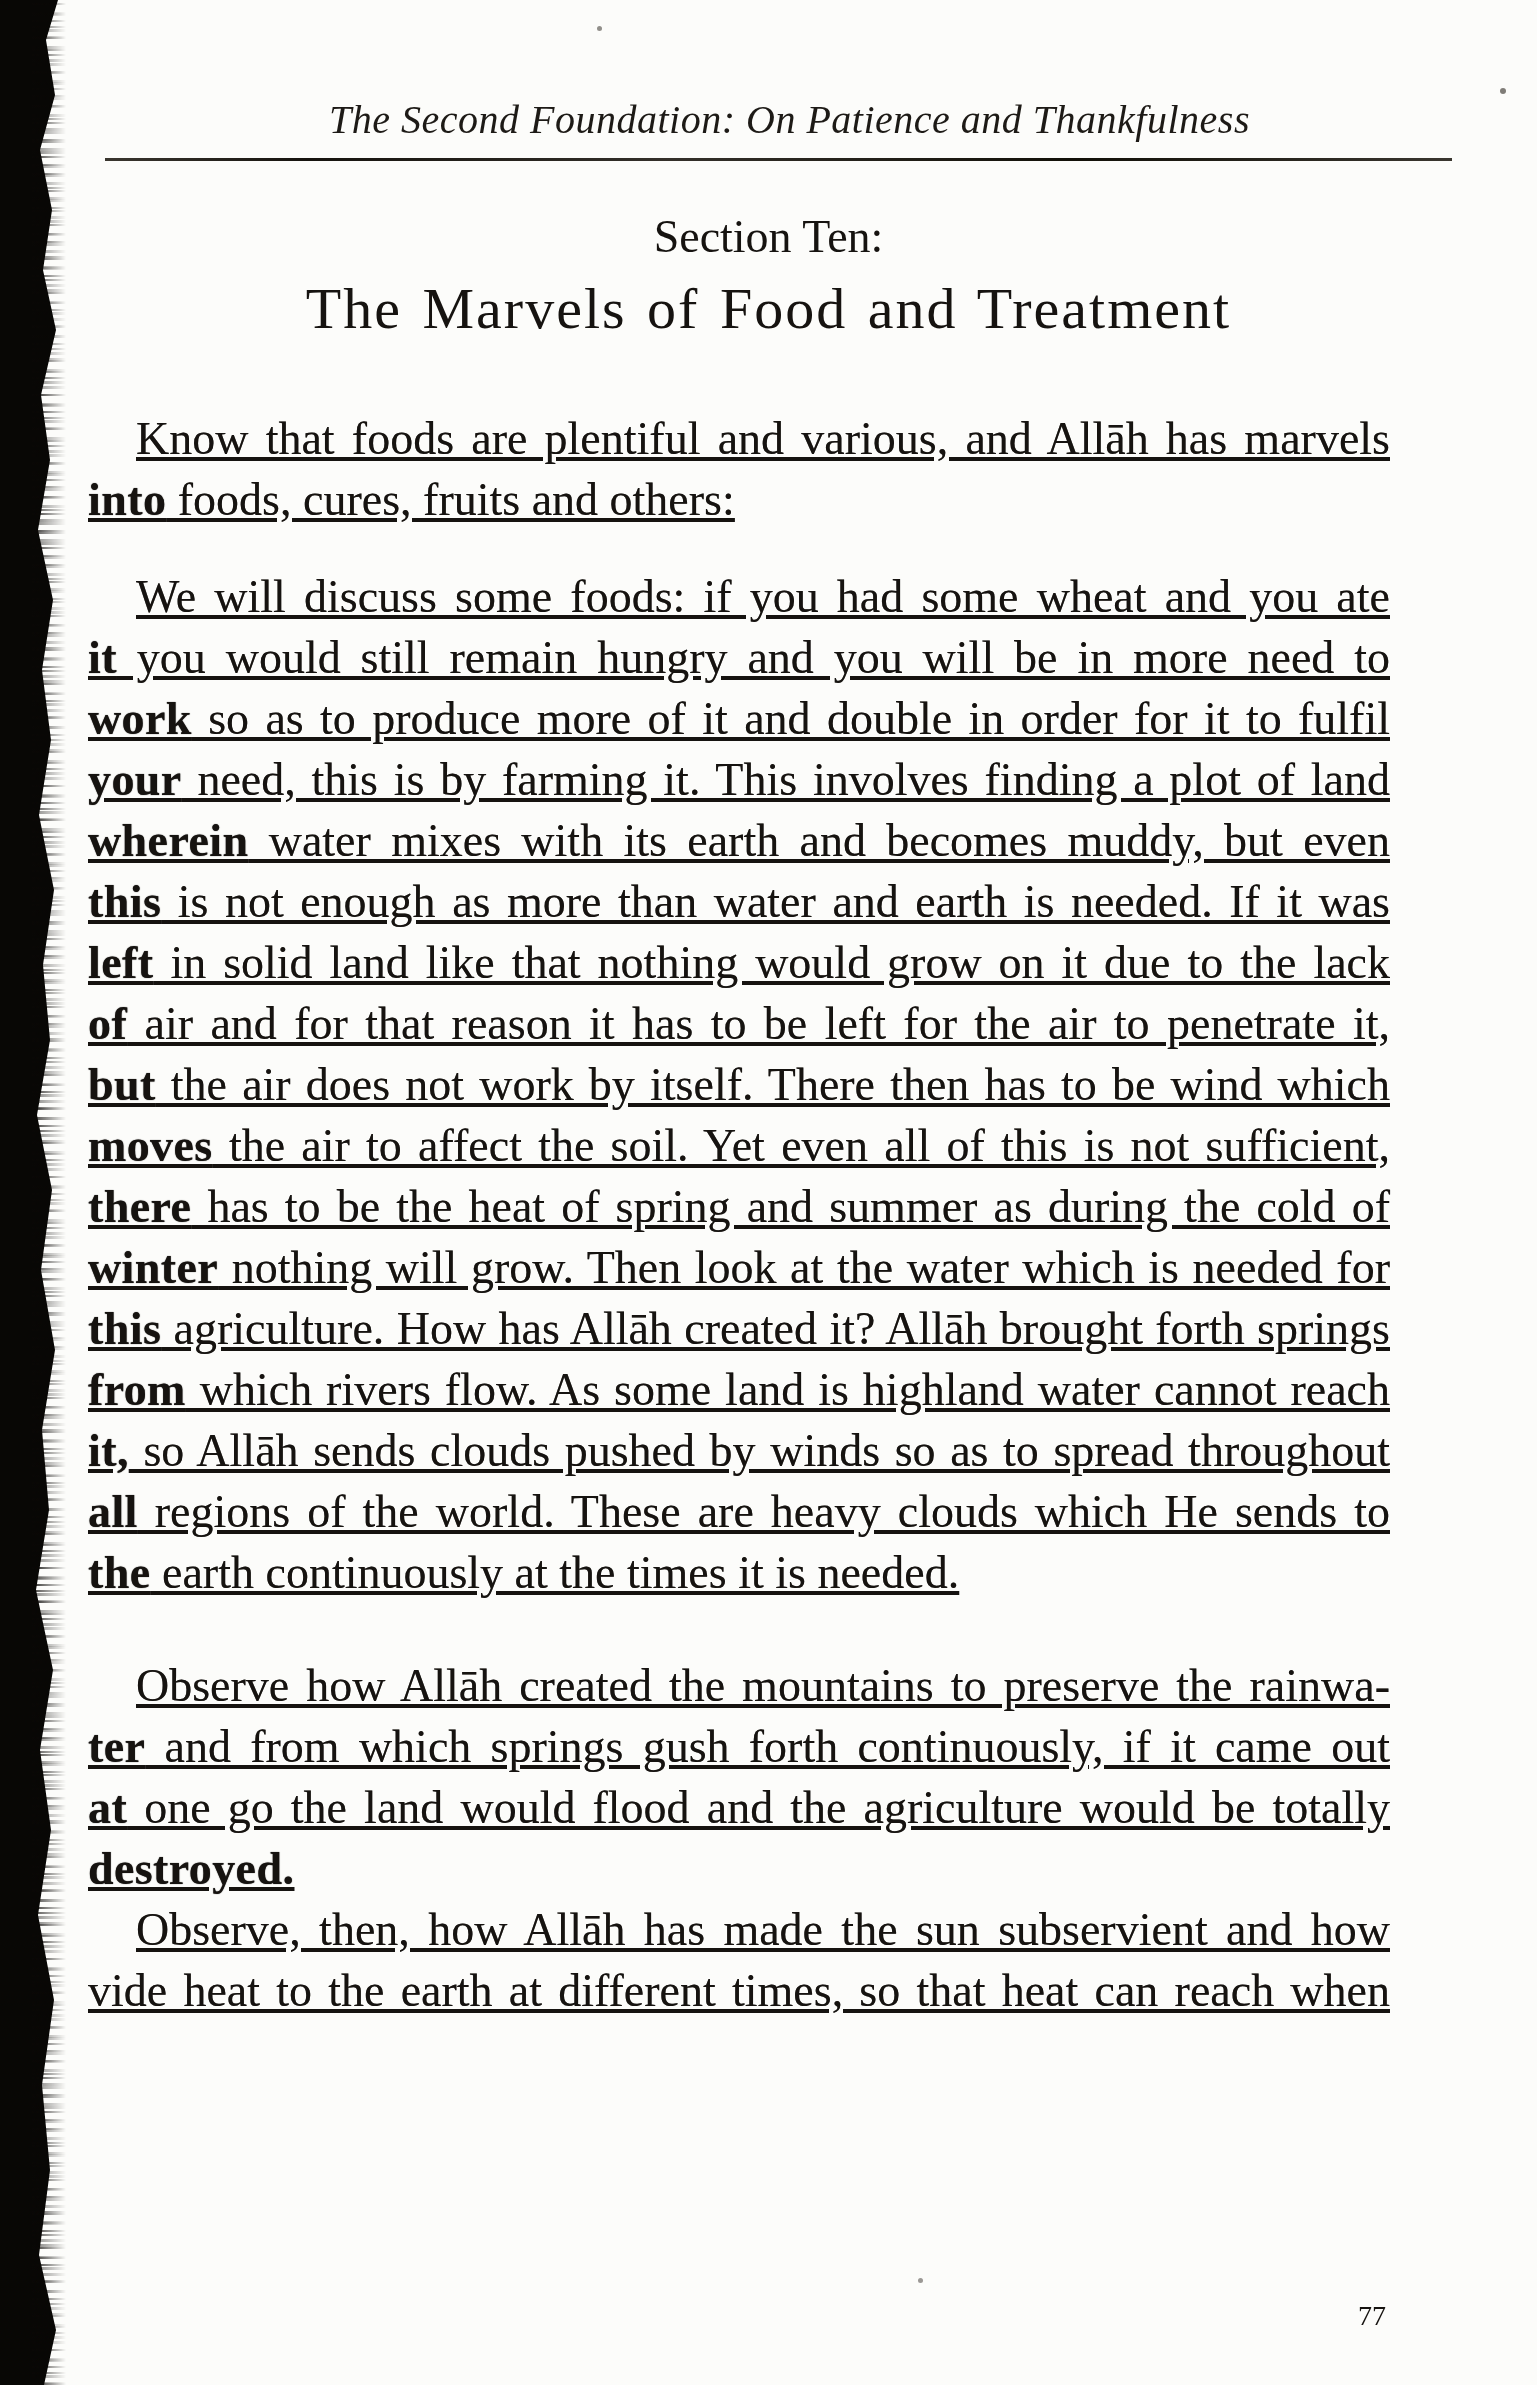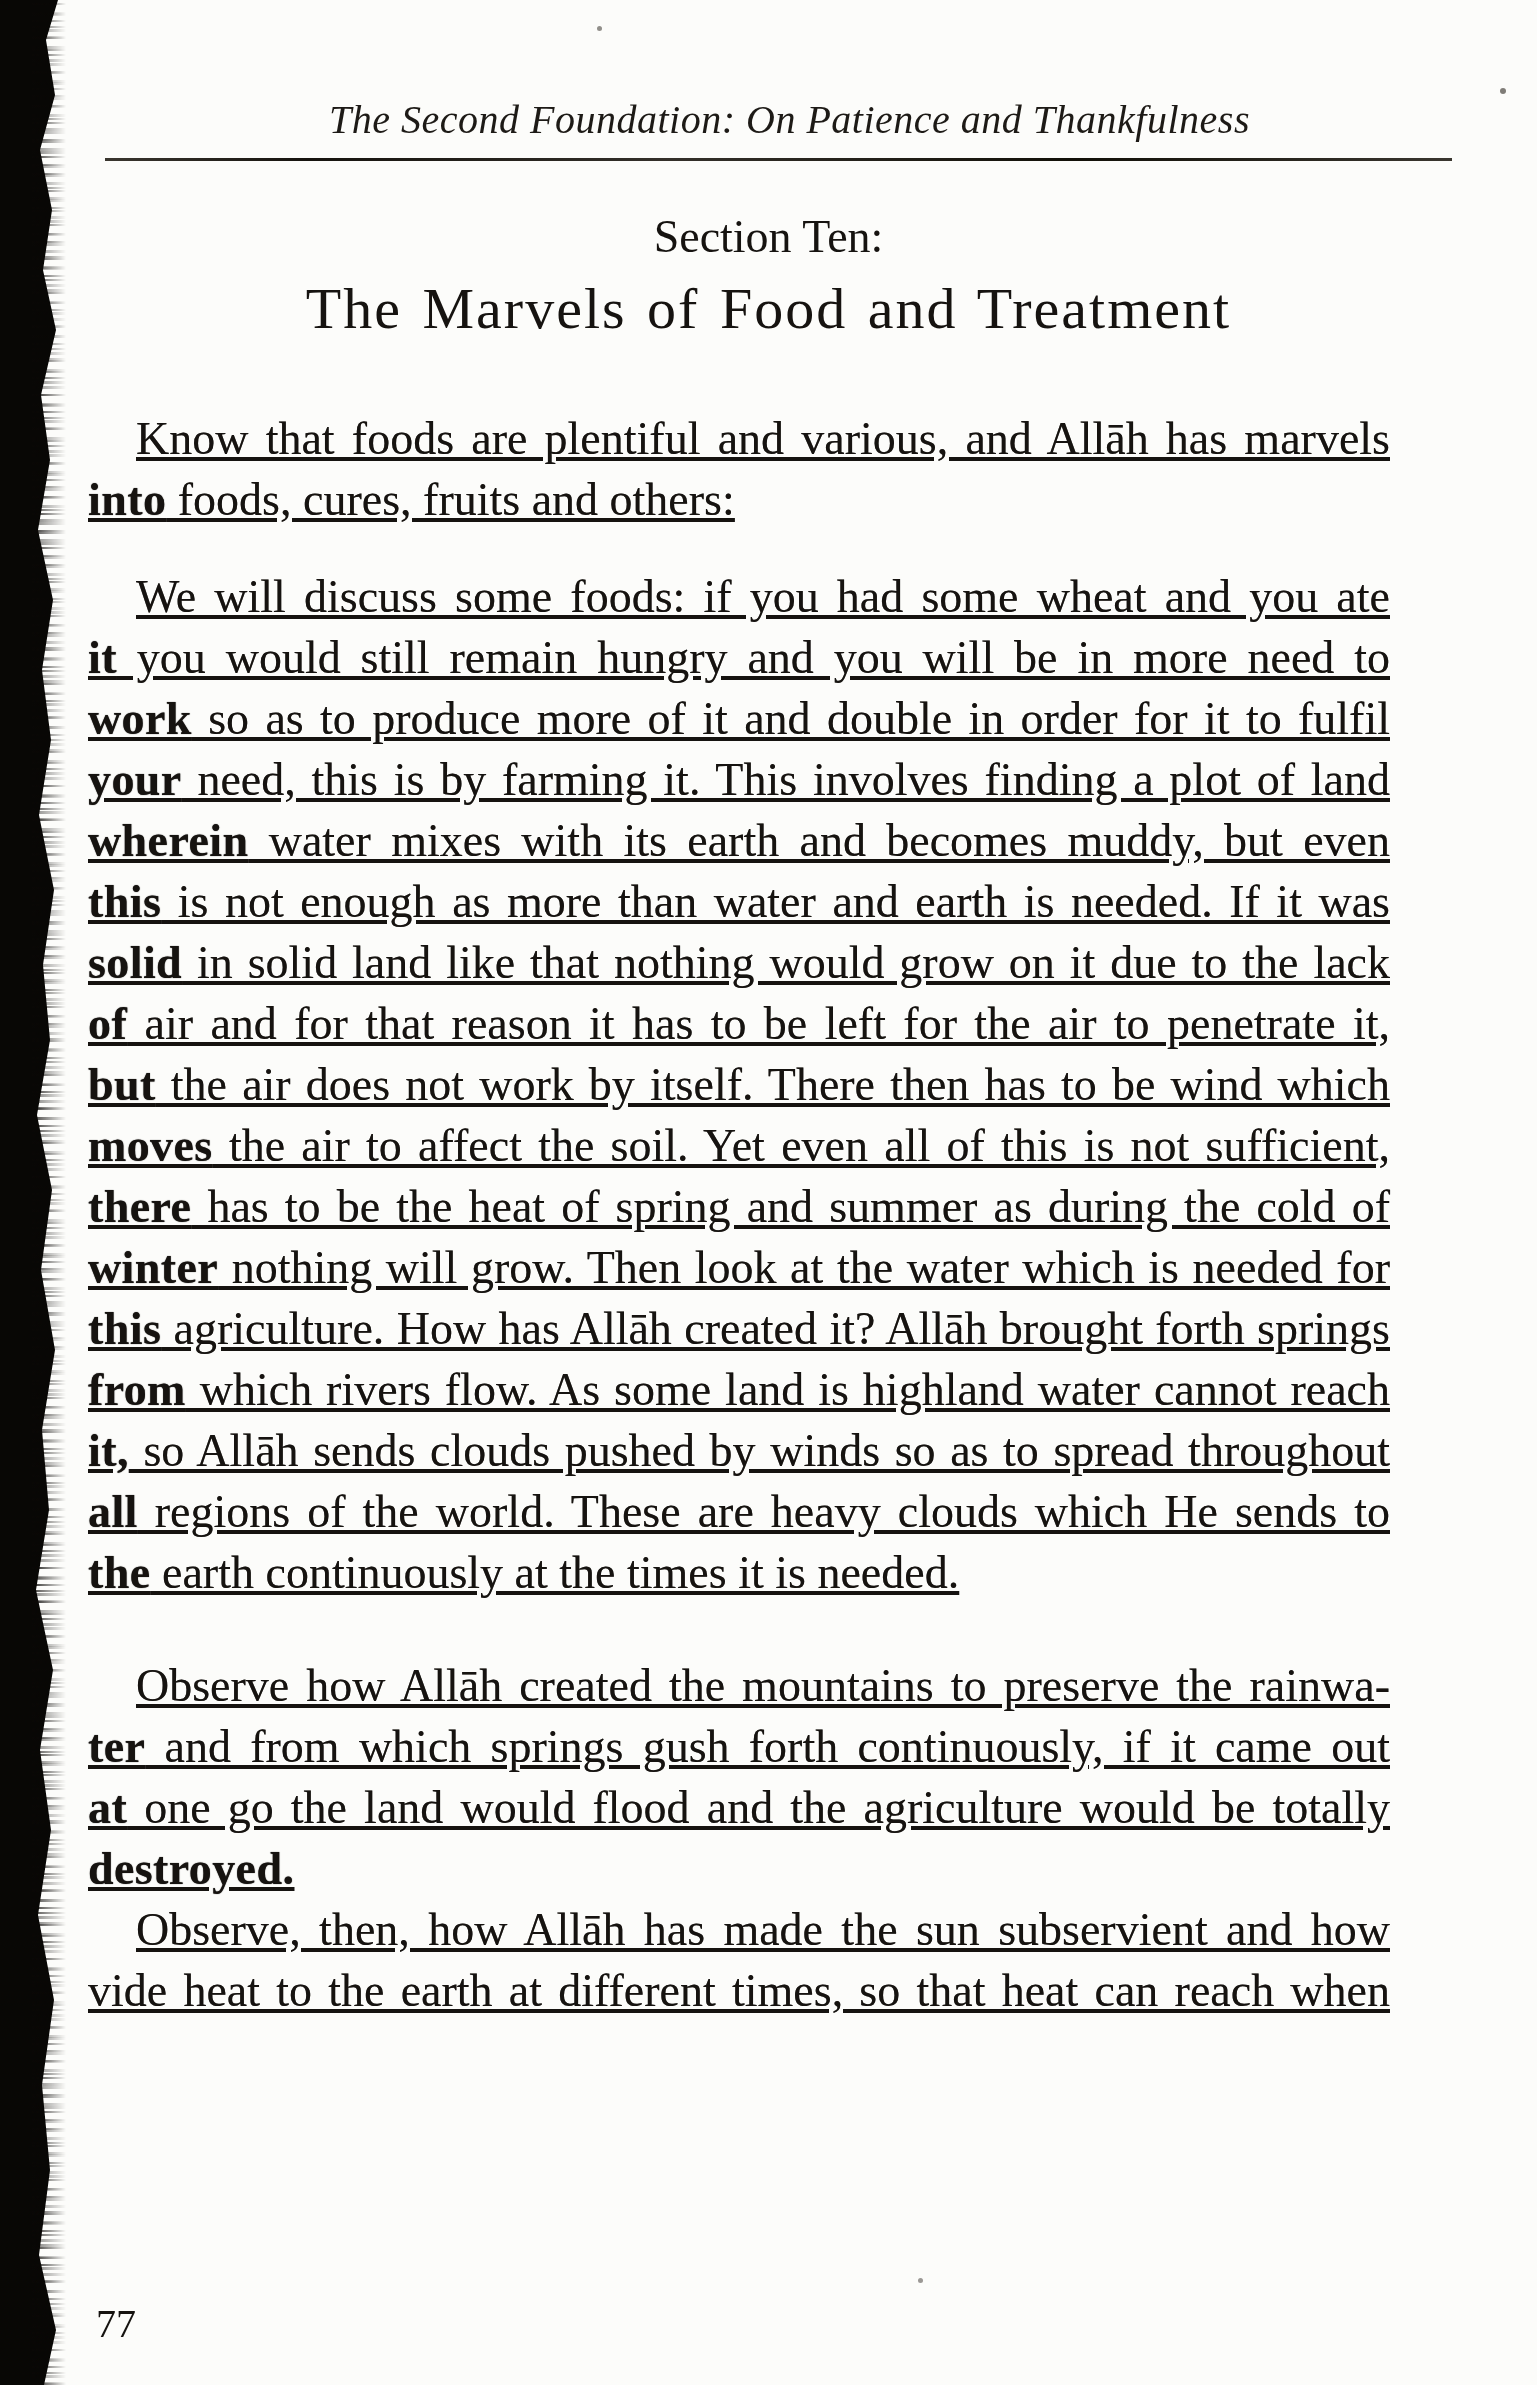--- a/index.html
+++ b/index.html
@@ -67,22 +67,22 @@
     white-space: nowrap;
     text-shadow: 0 0 .5px rgba(20,17,12,.6);
   }
   .line { white-space: normal; overflow: visible; text-decoration: underline; }
   .line.first { text-indent: 48px; }
   .line.short { text-align-last: left; }
   .ink-heavy { font-weight: 700; letter-spacing: .4px; text-shadow: 0 0 1px rgba(10,8,5,.8); }
 
   
   .page-number {
-    position: absolute; top: 2300px; left: 96px; width: 1302px;
-    text-align: left; font-size: 40px;
+    position: absolute; top: 2300px; left: 84px; width: 1302px;
+    text-align: right; font-size: 28px;
   }
 
   
   .speck { position: absolute; background: #4a463f; border-radius: 50%; }
   .speck-1 { left: 597px; top: 26px;   width: 5px; height: 5px; opacity: .6; }
   .speck-2 { left: 1500px; top: 88px;  width: 6px; height: 6px; opacity: .7; }
   .speck-3 { left: 918px; top: 2278px; width: 5px; height: 5px; opacity: .55; }
 </style>
 </head>
 <body>
@@ -107,21 +107,21 @@
           <div class="line first">Know that foods are plentiful and various, and Allāh has marvels</div>
           <div class="line short"><b class="ink-heavy">into</b> foods, cures, fruits and others:</div>
         </div>
         <div class="para">
           <div class="line first">We will discuss some foods: if you had some wheat and you ate</div>
           <div class="line"><b class="ink-heavy">it</b> you would still remain hungry and you will be in more need to</div>
           <div class="line"><b class="ink-heavy">work</b> so as to produce more of it and double in order for it to fulfil</div>
           <div class="line"><b class="ink-heavy">your</b> need, this is by farming it. This involves finding a plot of land</div>
           <div class="line"><b class="ink-heavy">wherein</b> water mixes with its earth and becomes muddy, but even</div>
           <div class="line"><b class="ink-heavy">this</b> is not enough as more than water and earth is needed. If it was</div>
-          <div class="line"><b class="ink-heavy">solid</b> in solid land like that nothing would grow on it due to the lack</div>
+          <div class="line"><b class="ink-heavy">left</b> in solid land like that nothing would grow on it due to the lack</div>
           <div class="line"><b class="ink-heavy">of</b> air and for that reason it has to be left for the air to penetrate it,</div>
           <div class="line"><b class="ink-heavy">but</b> the air does not work by itself. There then has to be wind which</div>
           <div class="line"><b class="ink-heavy">moves</b> the air to affect the soil. Yet even all of this is not sufficient,</div>
           <div class="line"><b class="ink-heavy">there</b> has to be the heat of spring and summer as during the cold of</div>
           <div class="line"><b class="ink-heavy">winter</b> nothing will grow. Then look at the water which is needed for</div>
           <div class="line"><b class="ink-heavy">this</b> agriculture. How has Allāh created it? Allāh brought forth springs</div>
           <div class="line"><b class="ink-heavy">from</b> which rivers flow. As some land is highland water cannot reach</div>
           <div class="line"><b class="ink-heavy">it,</b> so Allāh sends clouds pushed by winds so as to spread throughout</div>
           <div class="line"><b class="ink-heavy">all</b> regions of the world. These are heavy clouds which He sends to</div>
           <div class="line short"><b class="ink-heavy">the</b> earth continuously at the times it is needed.</div>

